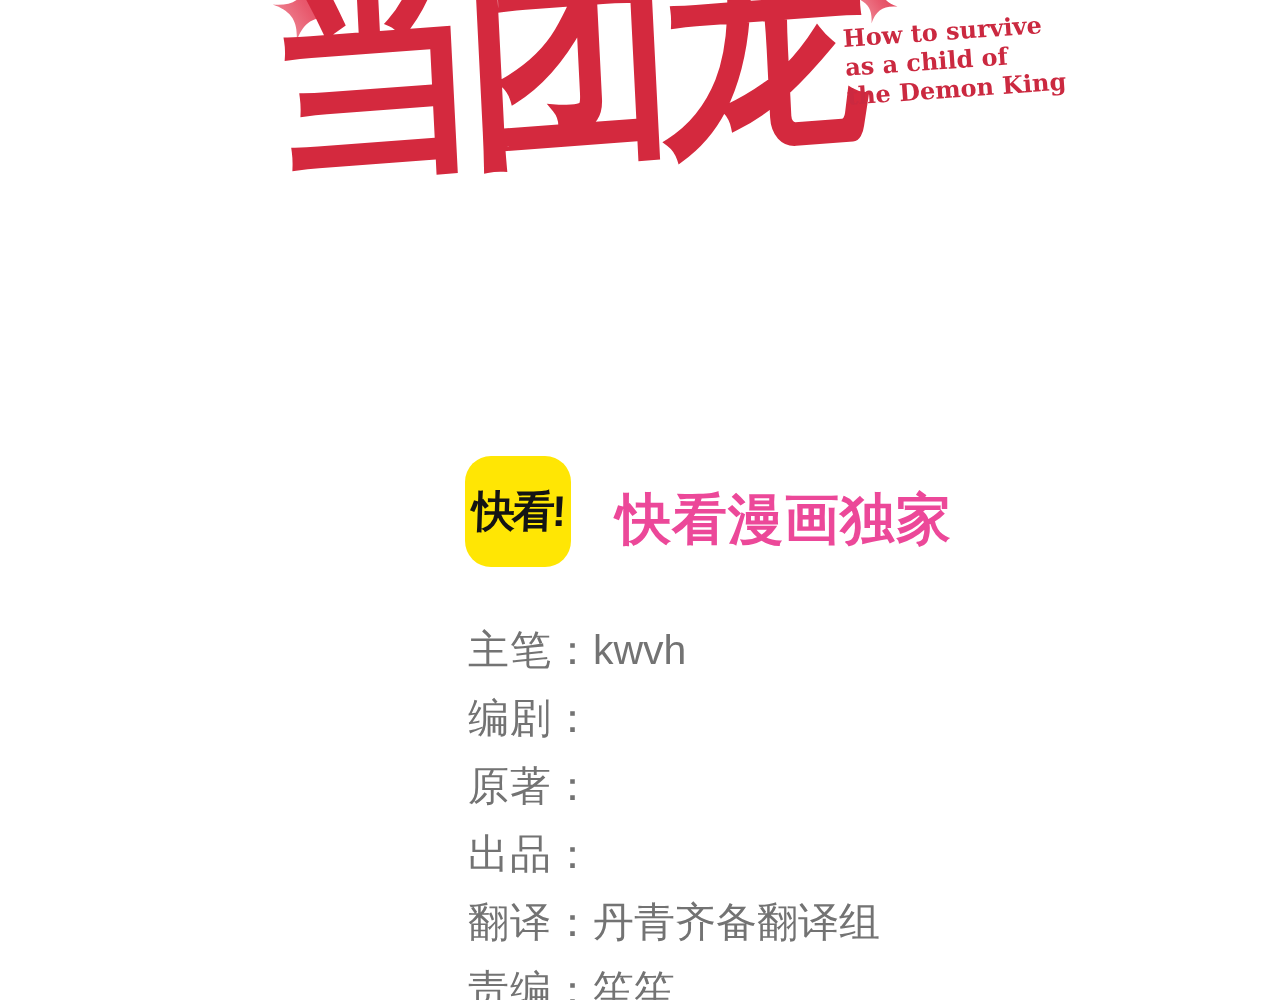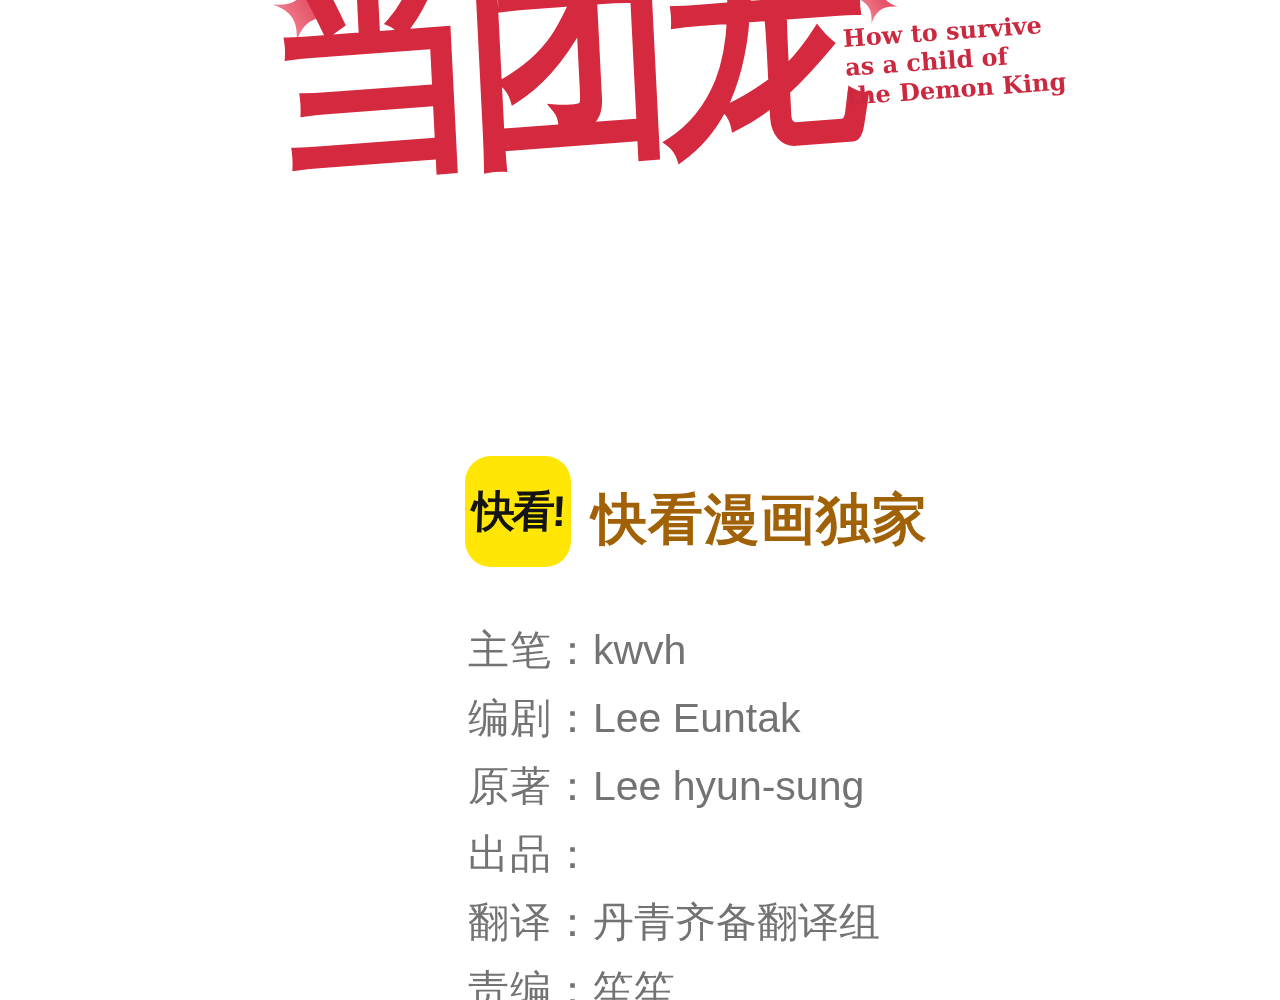--- a/index.html
+++ b/index.html
@@ -82,25 +82,25 @@
   .kk-badge-text {
     font-size: 43px;
     font-weight: 900;
     color: #141414;
     letter-spacing: -3px;
     transform: skewX(-2deg);
     white-space: nowrap;
   }
   .kk-label {
     position: absolute;
-    left: 592px;
+    left: 616px;
     top: 483px;
     font-size: 55px;
     font-weight: 700;
-    color: #a16207;
+    color: #ec4899;
     letter-spacing: 1px;
     white-space: nowrap;
   }
 
   
   .credits {
     position: absolute;
     left: 468px;
     top: 616px;
   }
@@ -163,27 +163,25 @@
 
     <div class="credit-row">
       <span class="credit-label">主笔</span>
       <span class="credit-sep">：</span>
       <span class="credit-value">kwvh</span>
     </div>
 
     <div class="credit-row">
       <span class="credit-label">编剧</span>
       <span class="credit-sep">：</span>
-      <span class="credit-value">Lee Euntak</span>
     </div>
 
     <div class="credit-row">
       <span class="credit-label">原著</span>
       <span class="credit-sep">：</span>
-      <span class="credit-value">Lee hyun-sung</span>
     </div>
 
     <div class="credit-row">
       <span class="credit-label">出品</span>
       <span class="credit-sep">：</span>
     </div>
 
     <div class="credit-row">
       <span class="credit-label">翻译</span>
       <span class="credit-sep">：</span>

